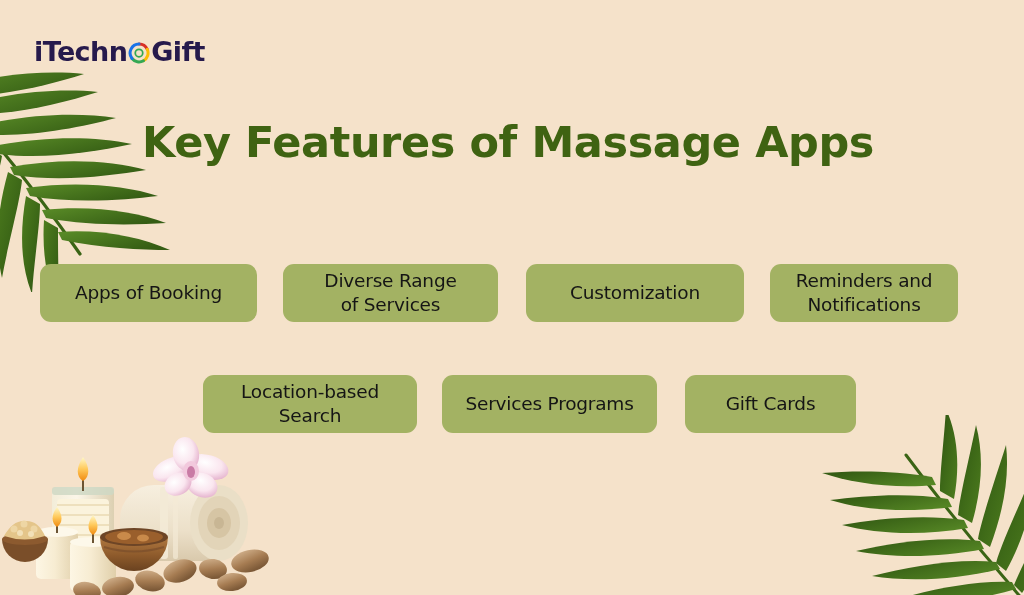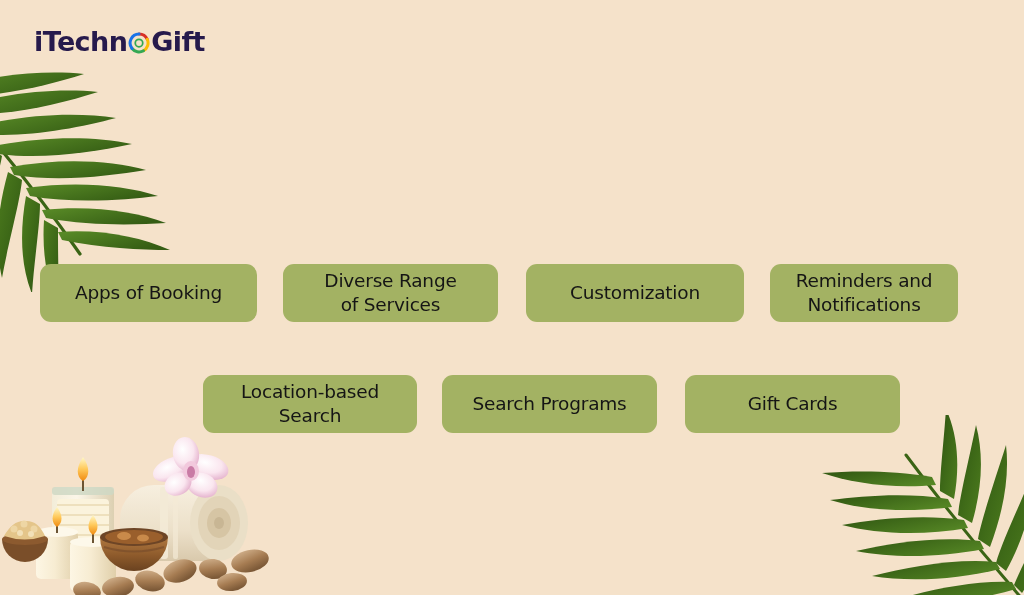--- a/index.html
+++ b/index.html
@@ -17,21 +17,21 @@
     width: 1024px;
     height: 595px;
     background: #f5e2ca;
     overflow: hidden;
   }
 
   
   #logo {
     position: absolute;
     left: 34px;
-    top: 24px;
+    top: 34px;
     display: flex;
     align-items: center;
     height: 34px;
     z-index: 40;
   }
   .logo-text {
     font-family: "DejaVu Sans", sans-serif;
     font-size: 27px;
     font-weight: 700;
     letter-spacing: -0.6px;
@@ -90,21 +90,21 @@
   }
   #row-1 .pill { height: 58px; }
   #row-2 .pill { height: 58px; }
 
   .pill-w-1 { width: 217px; }
   .pill-w-2 { width: 215px; }
   .pill-w-3 { width: 218px; }
   .pill-w-4 { width: 188px; }
   .pill-w-5 { width: 214px; margin-left: 40px; }
   .pill-w-6 { width: 215px; }
-  .pill-w-7 { width: 215px; }
+  .pill-w-7 { width: 171px; }
 
   .gap-26 { margin-left: 26px; text-align: center; }
   .gap-28 { margin-left: 28px; }
   .gap-25 { margin-left: 25px; }
 
   
   .art {
     position: absolute;
     z-index: 10;
     pointer-events: none;
@@ -318,27 +318,28 @@
           <path d="M38.5 14.5 A18 18 0 0 1 31 37.5" stroke="#fbbc04" stroke-linecap="round"></path>
           <path d="M31 37.5 A18 18 0 0 1 8 33" stroke="#34a853" stroke-linecap="round"></path>
           <path d="M8 33 A18 18 0 0 1 22 4" stroke="#1a73e8" stroke-linecap="round"></path>
         </g>
         <circle cx="22" cy="22" r="7.5" fill="none" stroke="#34a853" stroke-width="3.5"></circle>
       </svg>
     </span>
     <span class="logo-text">Gift</span>
   </div>
 
+  <div id="title">Key Features of Massage Apps</div>
 
   <div class="pill-row" id="row-1">
     <div class="pill pill-w-1">Apps of Booking</div>
     <div class="pill pill-w-2 gap-26">Diverse Range<br>of Services</div>
     <div class="pill pill-w-3 gap-28">Customization</div>
     <div class="pill pill-w-4 gap-26">Reminders and<br>Notifications</div>
   </div>
 
   <div class="pill-row" id="row-2">
     <div class="pill pill-w-5">Location-based<br>Search</div>
-    <div class="pill pill-w-6 gap-25">Search Programs</div>
+    <div class="pill pill-w-6 gap-25">Services Programs</div>
     <div class="pill pill-w-7 gap-28">Gift Cards</div>
   </div>
 
 </div>
 
 </body></html>

